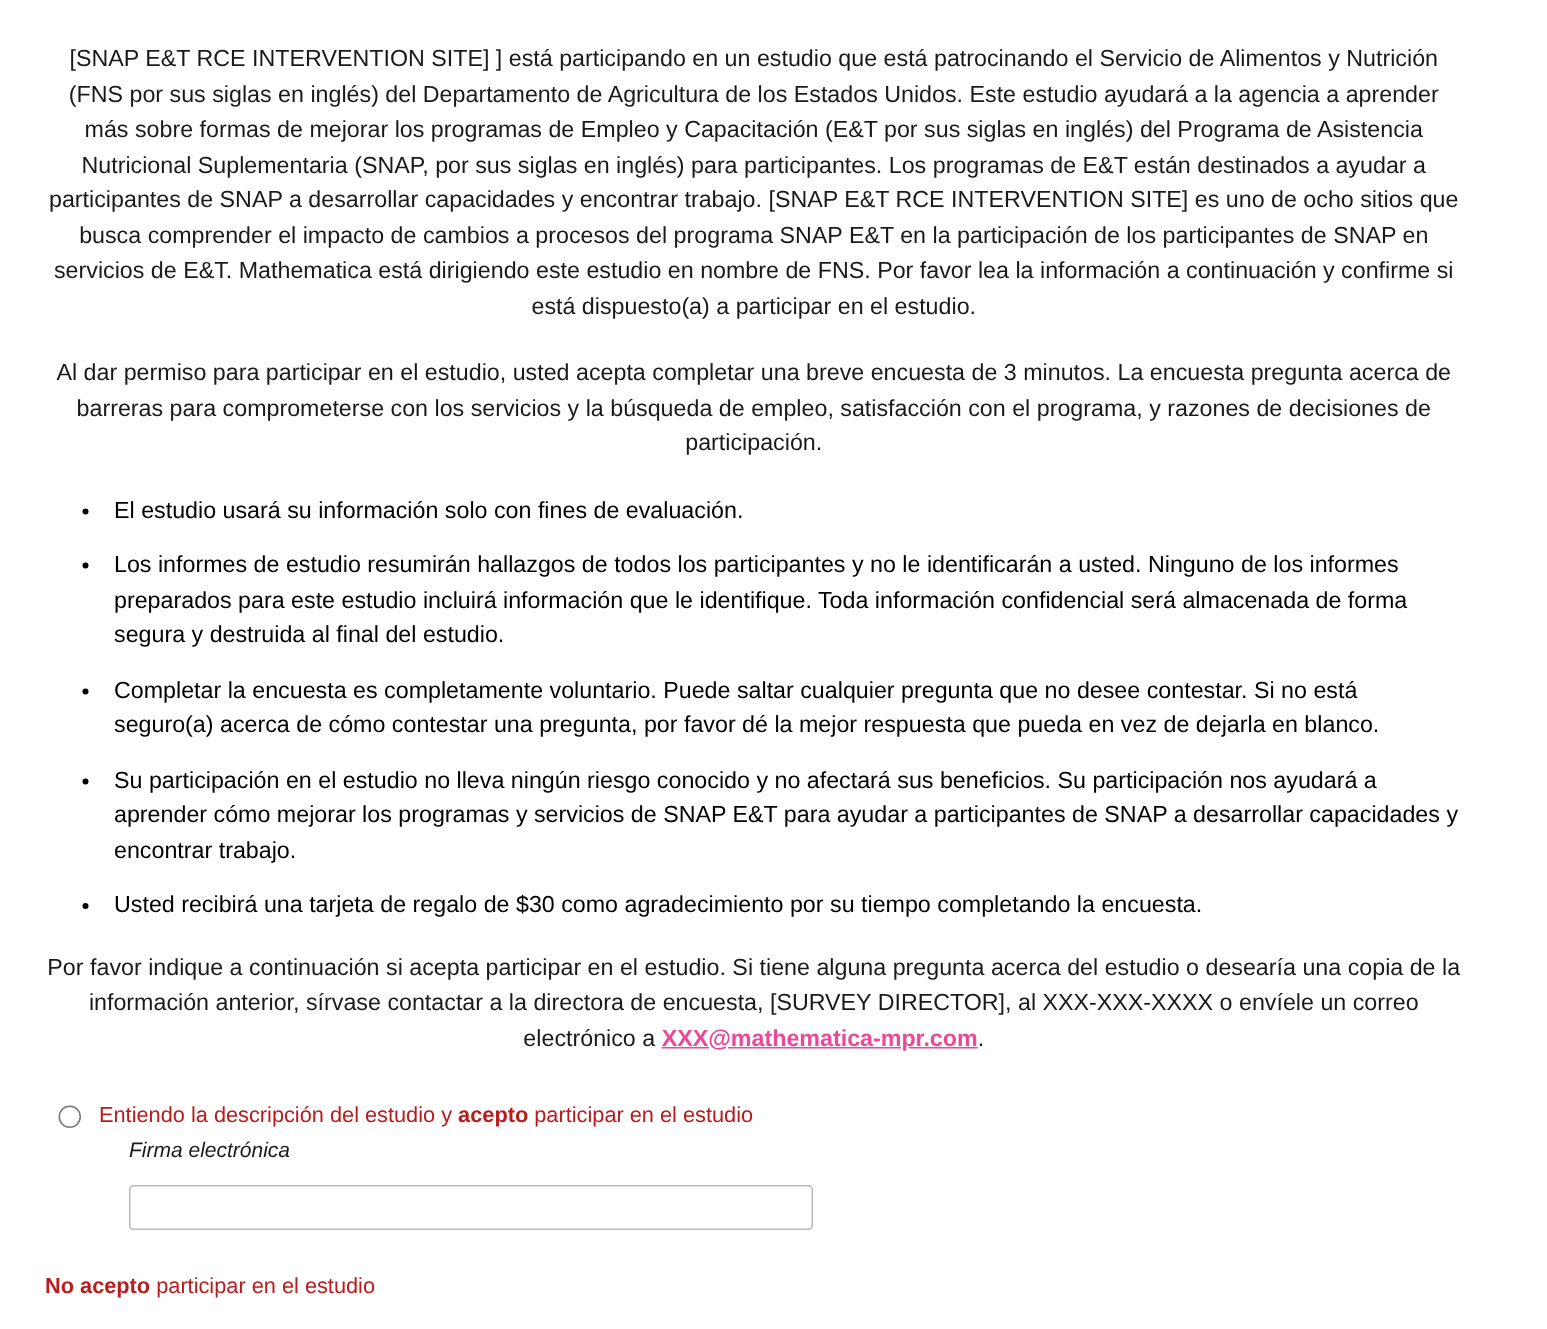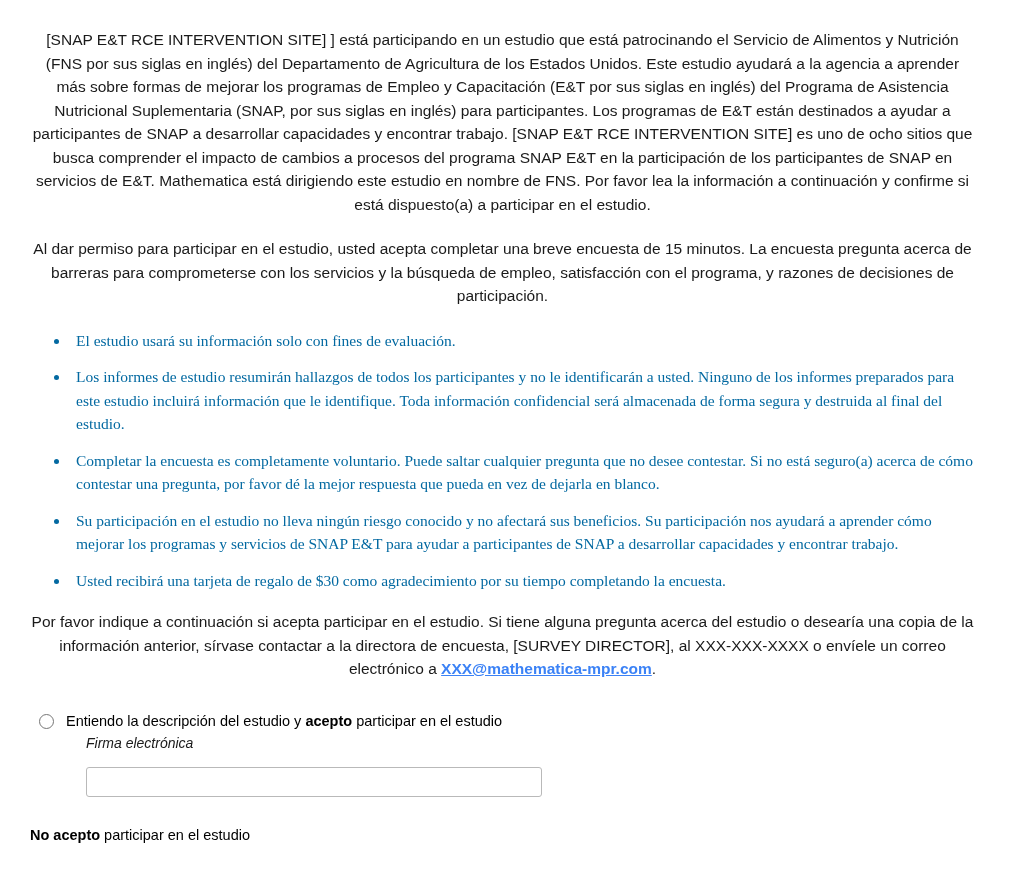--- a/index.html
+++ b/index.html
@@ -32,28 +32,27 @@
   ul.bullets {
     margin: 0 0 18px 0;
     padding-left: 40px;
     list-style-type: disc;
   }
   ul.bullets li {
     font-size: 15.5px;
     line-height: 23.5px;
     margin-bottom: 13px;
     padding-left: 6px;
-    color: #0369a1;
-    font-family: Liberation Serif, serif;
+    color: #000000;
   }
   ul.bullets li:last-child {
     margin-bottom: 18px;
   }
   .link {
-    color: #3b82f6;
+    color: #ec4899;
     font-weight: bold;
   }
   .strong {
     font-weight: bold;
   }
   .choices {
     margin-top: 30px;
   }
   .choice-row {
     display: flex;
@@ -67,21 +66,21 @@
     border-radius: 50%;
     background: #fff;
     box-sizing: border-box;
     flex: 0 0 auto;
     margin-top: 3px;
     margin-left: 9px;
   }
   .choice-text {
     font-size: 14.5px;
     line-height: 20px;
-    color: #000000;
+    color: #b91c1c;
   }
   .sig-label {
     font-size: 14px;
     font-style: italic;
     color: #1a1a1a;
     margin: 4px 0 16px 56px;
   }
   .sig-input {
     display: block;
     margin: 10px 0 0 56px;
@@ -100,21 +99,21 @@
     margin-top: 28px;
   }
 </style>
 </head>
 <body>
 
 <div class="page">
 
   <p class="body-text">[SNAP E&amp;T RCE INTERVENTION SITE] ] está participando en un estudio que está patrocinando el Servicio de Alimentos y Nutrición (FNS por sus siglas en inglés) del Departamento de Agricultura de los Estados Unidos. Este estudio ayudará a la agencia a aprender más sobre formas de mejorar los programas de Empleo y Capacitación (E&amp;T por sus siglas en inglés) del Programa de Asistencia Nutricional Suplementaria (SNAP, por sus siglas en inglés) para participantes. Los programas de E&amp;T están destinados a ayudar a participantes de SNAP a desarrollar capacidades y encontrar trabajo. [SNAP E&amp;T RCE INTERVENTION SITE] es uno de ocho sitios que busca comprender el impacto de cambios a procesos del programa SNAP E&amp;T en la participación de los participantes de SNAP en servicios de E&amp;T. Mathematica está dirigiendo este estudio en nombre de FNS. Por favor lea la información a continuación y confirme si está dispuesto(a) a participar en el estudio.</p>
 
-  <p class="body-text">Al dar permiso para participar en el estudio, usted acepta completar una breve encuesta de 15 minutos. La encuesta pregunta acerca de barreras para comprometerse con los servicios y la búsqueda de empleo, satisfacción con el programa, y razones de decisiones de participación.</p>
+  <p class="body-text">Al dar permiso para participar en el estudio, usted acepta completar una breve encuesta de 3 minutos. La encuesta pregunta acerca de barreras para comprometerse con los servicios y la búsqueda de empleo, satisfacción con el programa, y razones de decisiones de participación.</p>
 
 
   <ul class="bullets">
     <li>El estudio usará su información solo con fines de evaluación.</li>
     <li>Los informes de estudio resumirán hallazgos de todos los participantes y no le identificarán a usted. Ninguno de los informes preparados para este estudio incluirá información que le identifique. Toda información confidencial será almacenada de forma segura y destruida al final del estudio.</li>
     <li>Completar la encuesta es completamente voluntario. Puede saltar cualquier pregunta que no desee contestar. Si no está seguro(a) acerca de cómo contestar una pregunta, por favor dé la mejor respuesta que pueda en vez de dejarla en blanco.</li>
     <li>Su participación en el estudio no lleva ningún riesgo conocido y no afectará sus beneficios. Su participación nos ayudará a aprender cómo mejorar los programas y servicios de SNAP E&amp;T para ayudar a participantes de SNAP a desarrollar capacidades y encontrar trabajo.</li>
     <li>Usted recibirá una tarjeta de regalo de $30 como agradecimiento por su tiempo completando la encuesta.</li>
   </ul>
 

